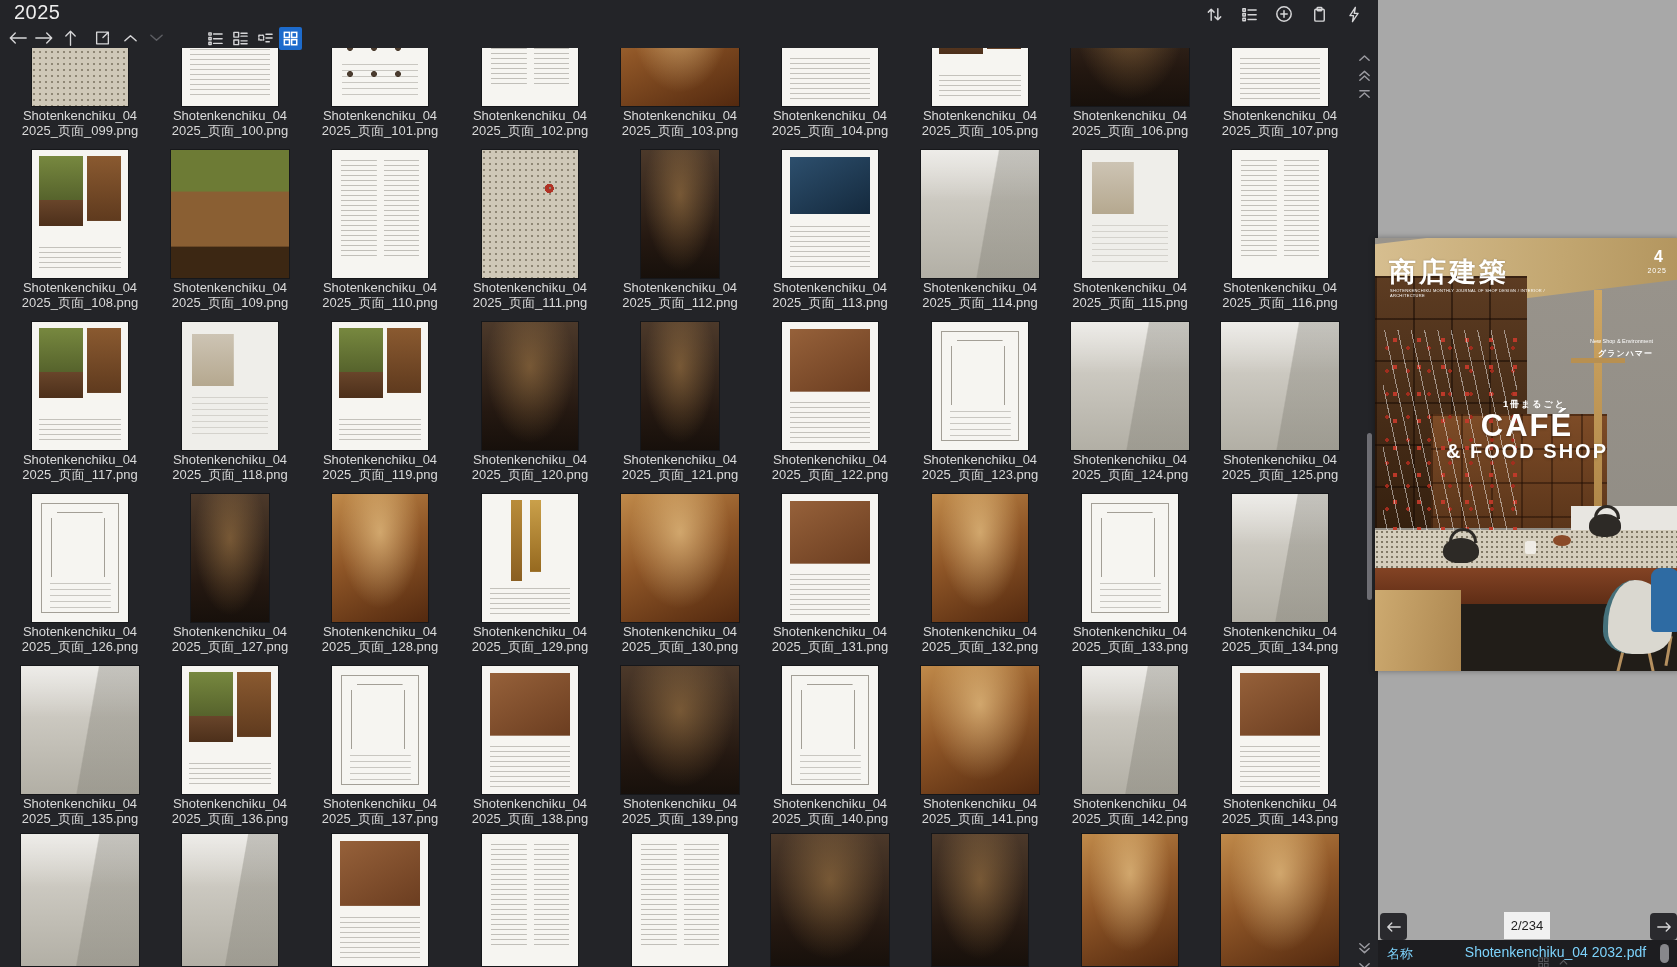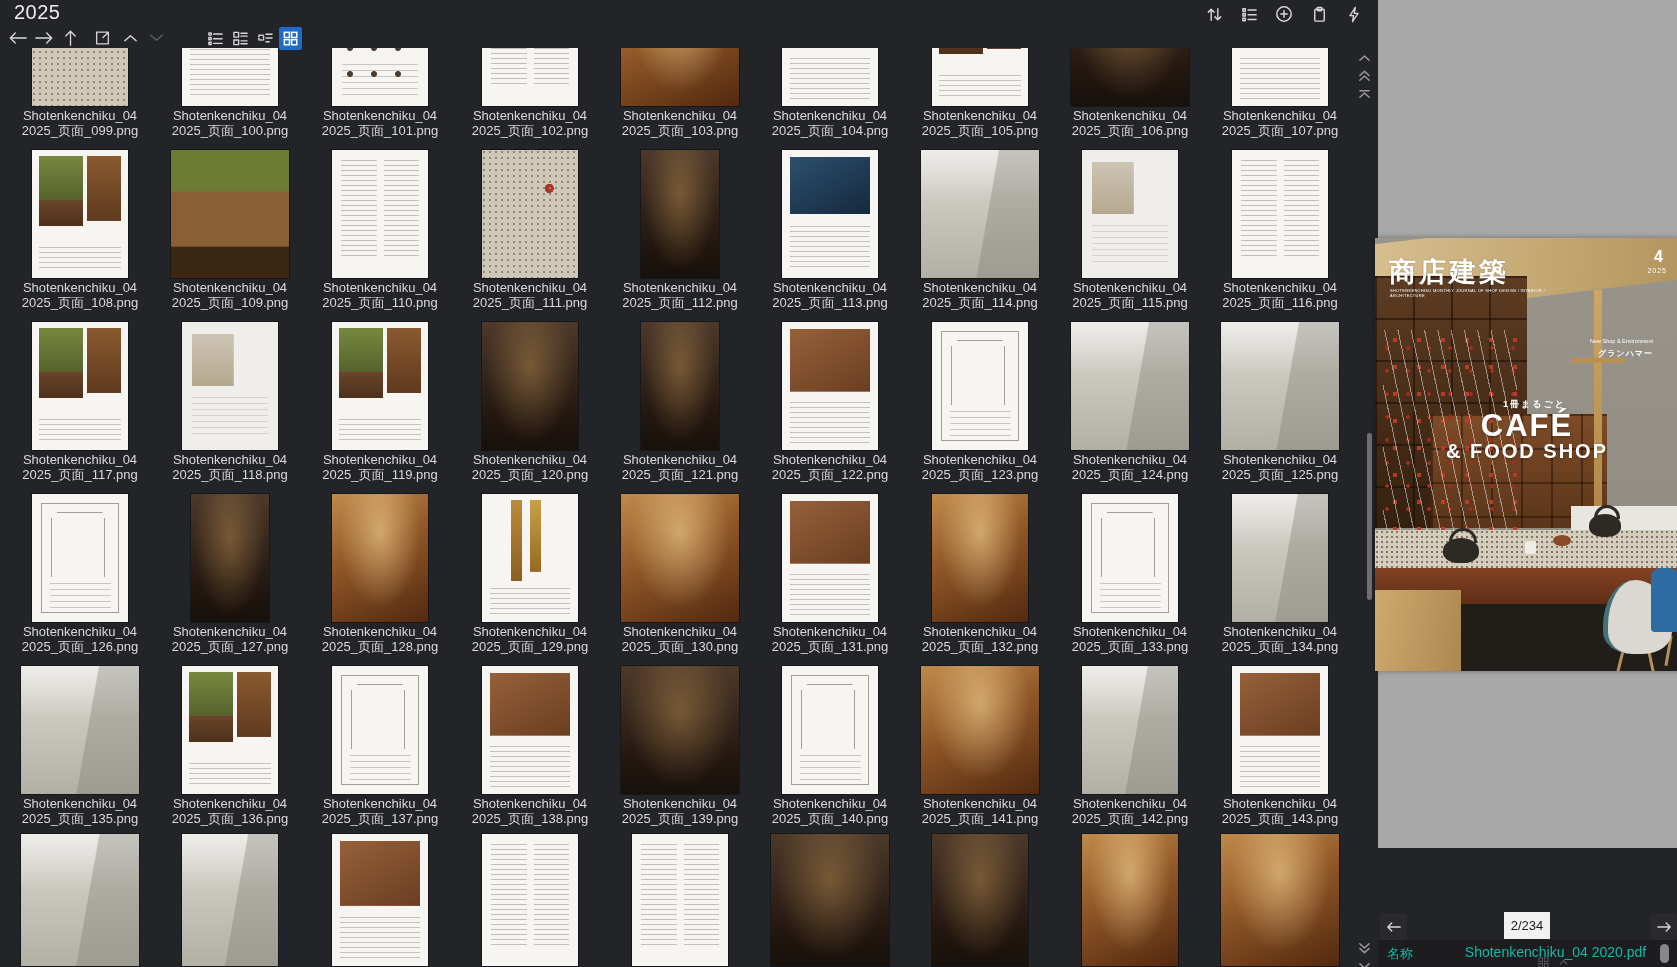--- a/index.html
+++ b/index.html
@@ -79,21 +79,21 @@
   .v-photo-gravel .ink{background:radial-gradient(circle 1px at 2px 2px,#8d8574 70%,transparent) 0 0/6px 6px repeat,
     radial-gradient(circle 5px at 70% 30%,#b03225 90%,transparent 95%) no-repeat;}
 
   
   .scrollstrip{position:absolute;left:1352px;top:48px;width:26px;height:919px;}
   .ss-btn{position:absolute;left:2px;width:20px;height:16px;display:flex;align-items:center;justify-content:center;cursor:pointer;}
   .ss-btn .stroke{stroke:#9a9aa0;stroke-width:1.6;}
   .ss-thumb{position:absolute;left:15px;top:385px;width:5px;height:167px;border-radius:3px;background:#6f6f75;cursor:grab;}
 
   
-  .preview{position:absolute;left:1378px;top:0;width:299px;height:848px;background:#a8a8a8;}
+  .preview{position:absolute;left:1378px;top:0;width:299px;height:967px;background:#a8a8a8;}
   .cover{position:absolute;left:-3px;top:238px;width:304px;height:433px;overflow:hidden;
     background:linear-gradient(#99948c,#8e8a82);box-shadow:0 0 6px rgba(0,0,0,.35);}
   .cl{position:absolute;}
   .beam{left:-12px;top:-14px;width:360px;height:72px;background:linear-gradient(100deg,#d8c092,#c2a670 55%,#ad8f58);transform:rotate(-7deg);}
   .shelf{left:0;top:38px;width:152px;height:252px;
     background:repeating-linear-gradient(to right,rgba(20,8,2,.5) 0 2px,transparent 2px 38px),
                repeating-linear-gradient(to bottom,rgba(20,8,2,.5) 0 2px,transparent 2px 42px),
                linear-gradient(#5d3c22,#35200f);}
   .cubbies{left:56px;top:176px;width:176px;height:114px;
     background:repeating-linear-gradient(to right,rgba(30,12,2,.45) 0 2px,transparent 2px 30px),
@@ -137,21 +137,21 @@
   .kicker{left:128px;top:160px;font-size:9px;font-weight:bold;letter-spacing:2px;}
   .feat{left:0;right:0;top:170px;text-align:center;font-size:31px;font-weight:bold;letter-spacing:2px;text-shadow:0 1px 3px rgba(0,0,0,.3);}
   .feat2{left:0;right:0;top:202px;text-align:center;font-size:20px;font-weight:bold;letter-spacing:2px;text-shadow:0 1px 3px rgba(0,0,0,.3);}
 
   
   .pager-btn{position:absolute;top:913px;width:27px;height:27px;border-radius:4px;background:#2a2a2e;
     display:flex;align-items:center;justify-content:center;cursor:pointer;}
   .pb-left{left:2px;} .pb-right{right:0px;}
   .pagebox{position:absolute;top:912px;left:126px;width:46px;height:27px;background:#f1f1f1;color:#1d1d1d;
     font-size:13px;display:flex;align-items:center;justify-content:center;}
-  .namebar{position:absolute;left:0;top:940px;width:299px;height:27px;background:#1d1d20;color:#14b8a6;overflow:hidden;}
+  .namebar{position:absolute;left:0;top:940px;width:299px;height:27px;background:#1d1d20;color:#7dd3fc;overflow:hidden;}
   .nb-label{position:absolute;left:9px;top:5px;font-size:13px;}
   .nb-file{position:absolute;left:78px;right:22px;top:4px;font-size:14px;text-align:center;white-space:nowrap;}
   .nb-mini{position:absolute;top:17px;display:flex;gap:6px;opacity:.55;}
   .nb-capsule{position:absolute;right:8px;top:4px;width:9px;height:19px;border-radius:5px;background:#87878b;}
 </style>
 </head>
 <body>
 
 <div class="app">
 
@@ -919,21 +919,21 @@
     </span>
     <div class="pagebox">2/234</div>
     <span class="pager-btn pb-right">
       <svg width="16" height="12" viewBox="0 0 18 12">
           <path class="stroke" d="M2 6h14M11.5 1.5 16 6l-4.5 4.5"></path>
         </svg>
     </span>
 
     <div class="namebar">
       <span class="nb-label">名称</span>
-      <span class="nb-file">Shotenkenchiku_04 2020.pdf</span>
+      <span class="nb-file">Shotenkenchiku_04 2032.pdf</span>
       <span class="nb-mini" style="left:160px;">
         <svg width="11" height="11" viewBox="0 0 12 12">
             <g stroke="#8b8b90" fill="none" stroke-width="1">
               <rect x="1" y="1" width="4" height="4"></rect>
               <rect x="7" y="1" width="4" height="4"></rect>
               <rect x="1" y="7" width="4" height="4"></rect>
               <rect x="7" y="7" width="4" height="4"></rect>
             </g>
           </svg>
       </span>

